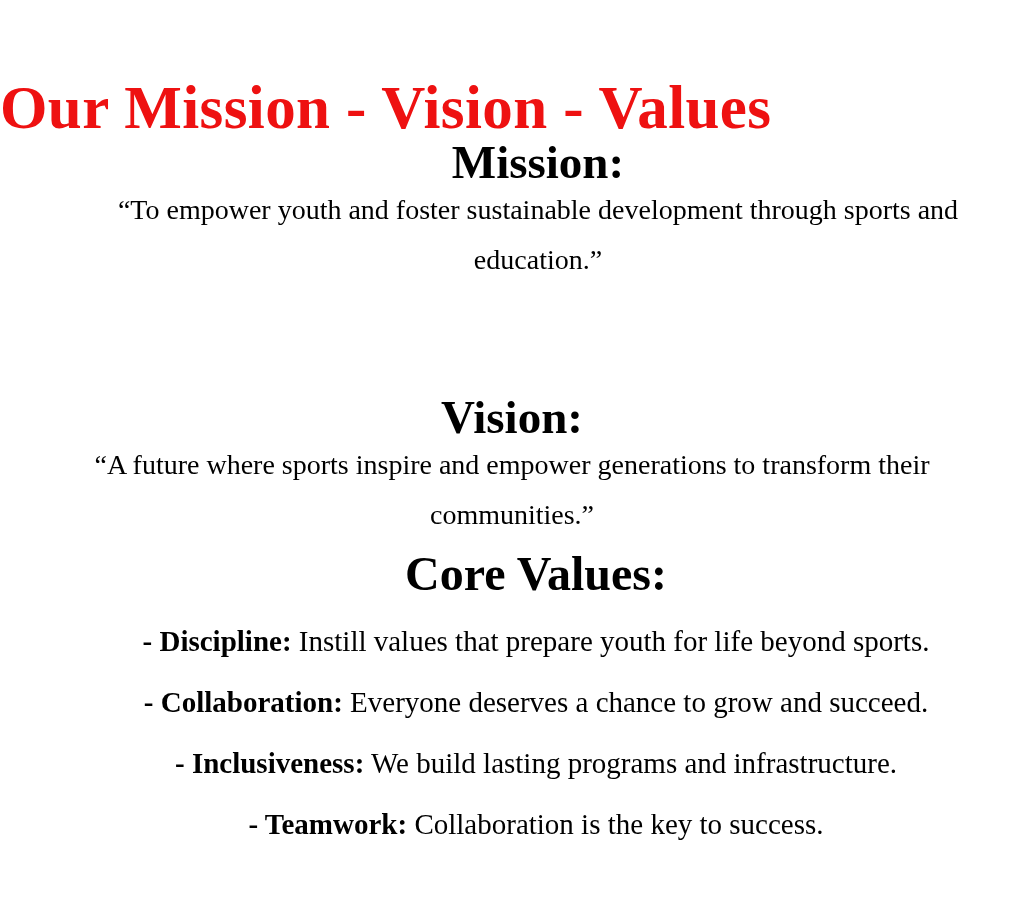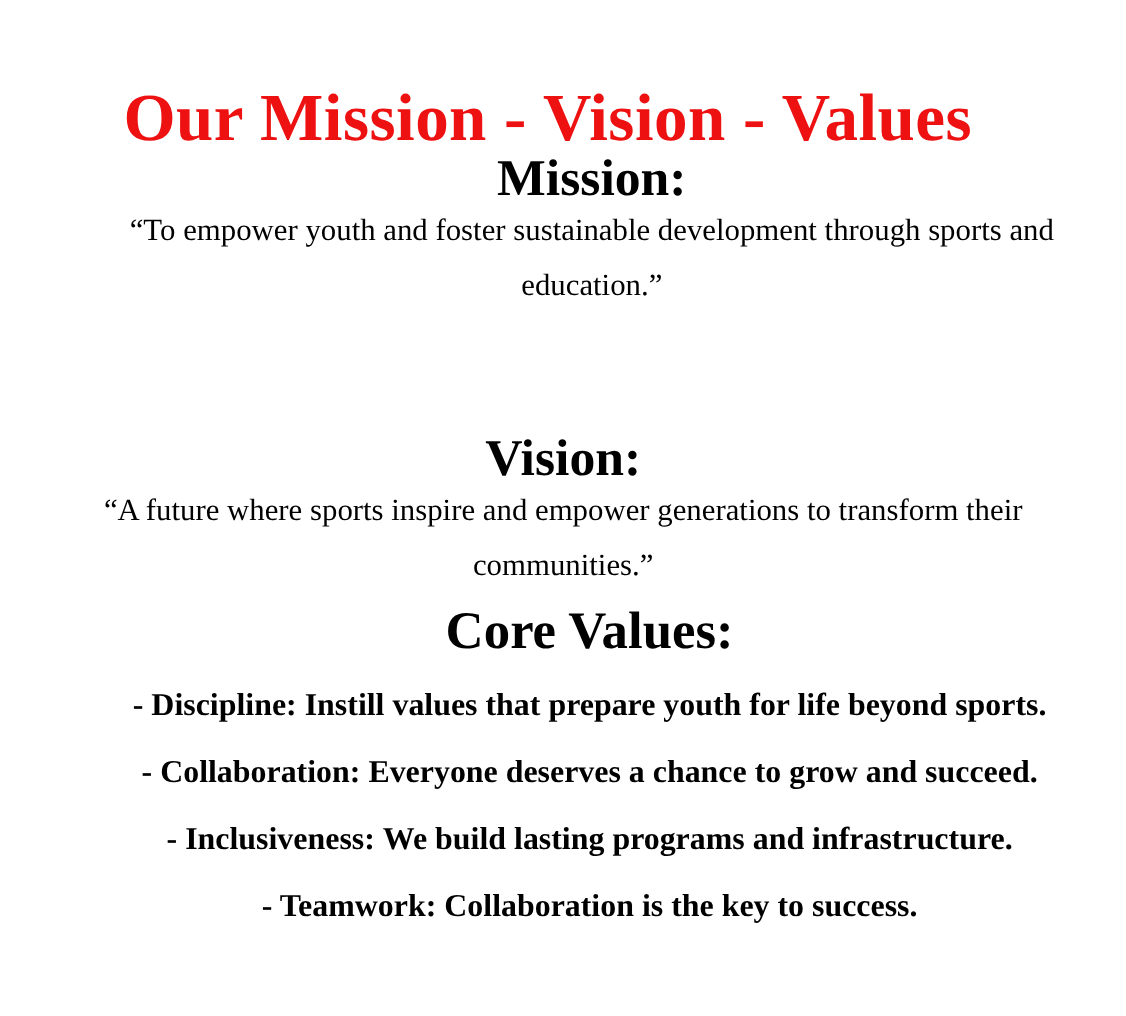--- a/index.html
+++ b/index.html
@@ -22,21 +22,21 @@
     background: #ffffff;
     box-sizing: border-box;
   }
 
   
   .slide-title {
     position: absolute;
     top: 34px;
     left: 0;
     width: 996px;
-    text-align: center;
+    text-align: left;
     font-weight: bold;
     font-size: 61px;
     line-height: 1.08;
     letter-spacing: 0.4px;
     white-space: nowrap;
   }
 
   
   .section {
     position: absolute;
@@ -91,21 +91,21 @@
 
   .value-item:last-child {
     margin-bottom: 0;
   }
 
   .value-term {
     font-weight: bold;
   }
 
   .value-desc {
-    font-weight: bold;
+    font-weight: normal;
     text-align: right;
   }
 </style>
 </head>
 <body style="background: rgb(255, 255, 255); color: rgb(0, 0, 0);">
 
 <div class="slide" style="background: rgb(255, 255, 255);">
 
   <h1 class="slide-title" id="slide-title" style="color: rgb(238, 17, 17);">Our Mission - Vision - Values</h1>
 

